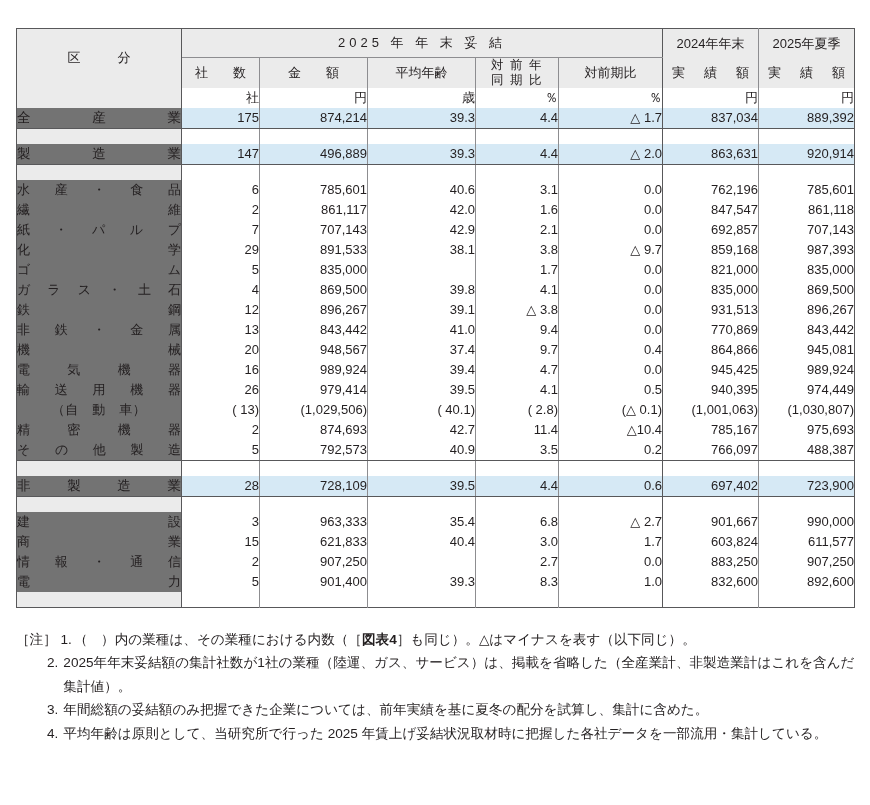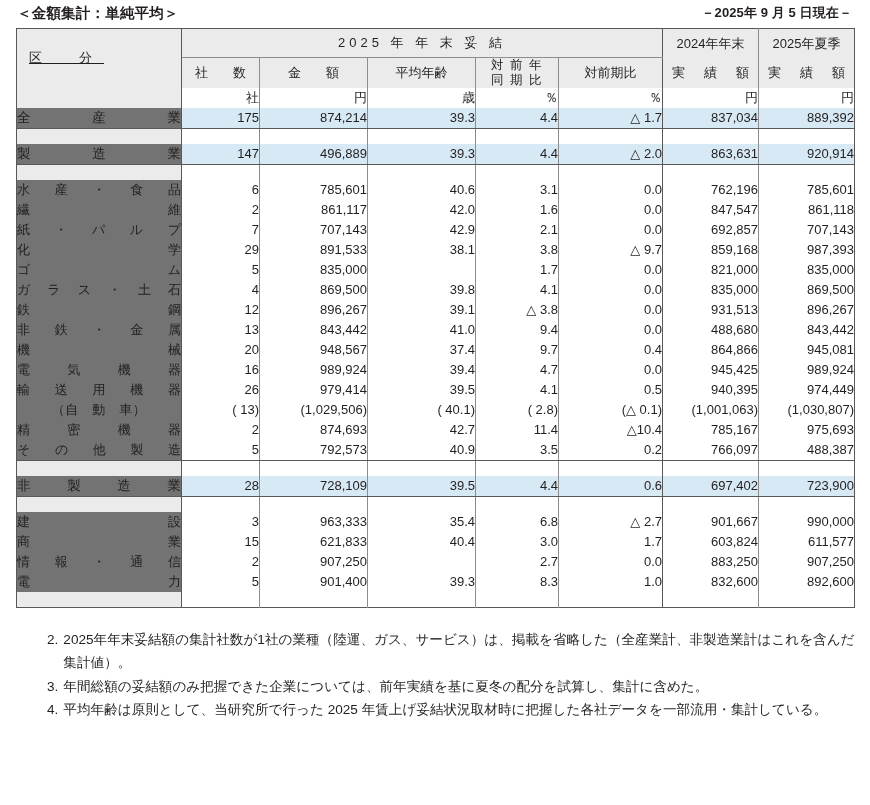--- a/index.html
+++ b/index.html
@@ -41,22 +41,22 @@
   
   .hd{
     background:#ebebeb;text-align:center;
     font-size:13px;font-weight:700;
     height:28px;
   }
   .hd.span-top{letter-spacing:4px;}
   .hd.two-line{line-height:1.18;font-size:12.5px;letter-spacing:1.5px;}
   .hd.plain{letter-spacing:0;}
   .hd-kubun{
-    background:#ebebeb;font-weight:700;font-size:13.5px;
-    letter-spacing:12px;text-indent:12px;text-decoration:underline;
+    background:#ebebeb;text-align:center;font-weight:700;font-size:13.5px;
+    letter-spacing:12px;text-indent:12px;
   }
   .hd-right{
     background:#ebebeb;text-align:center;font-weight:700;
     font-size:12.5px;line-height:1.2;
   }
   .hd-right .l1{display:block;letter-spacing:0;padding-bottom:13px;}
   .hd-right .l2{display:block;letter-spacing:3px;text-indent:3px;}
   .hd-sp{letter-spacing:6px;text-indent:6px;}
 
   
@@ -91,24 +91,20 @@
   .note .body{flex:1 1 auto;}
   .note0 .marker{padding-right:2px;}
   .note-n .marker{padding-left:31px;padding-right:5px;}
   .note .body b{font-weight:700;}
 </style>
 </head>
 <body>
 
 <div class="page">
 
-  <div class="titlebar">
-    <div class="title">＜金額集計：単純平均＞</div>
-    <div class="asof">－2025年 9 月 5 日現在－</div>
-  </div>
 
   <div class="tablewrap">
     <table class="grid">
       <colgroup>
         <col style="width:165px">
         <col style="width:78px">
         <col style="width:108px">
         <col style="width:108px">
         <col style="width:83px">
         <col style="width:104px">
@@ -261,21 +257,21 @@
             <td class="num vr">931,513</td>
             <td class="num ">896,267</td>
           </tr>
           <tr>
             <td class="cat vr-strong">非鉄・金属</td>
             <td class="num vr">13</td>
             <td class="num vr">843,442</td>
             <td class="num vr">41.0</td>
             <td class="num vr">9.4</td>
             <td class="num vr-strong">0.0</td>
-            <td class="num vr">488,680</td>
+            <td class="num vr">770,869</td>
             <td class="num ">843,442</td>
           </tr>
           <tr>
             <td class="cat vr-strong">機械</td>
             <td class="num vr">20</td>
             <td class="num vr">948,567</td>
             <td class="num vr">37.4</td>
             <td class="num vr">9.7</td>
             <td class="num vr-strong">0.4</td>
             <td class="num vr">864,866</td>
@@ -409,20 +405,24 @@
             <td class="vr">&nbsp;</td>
             <td class="vr-strong">&nbsp;</td>
             <td class="vr">&nbsp;</td>
             <td class="">&nbsp;</td>
           </tr>
         </tbody>
     </table>
   </div>
 
   <div class="notes" id="notes-root">
+      <div class="note note0">
+        <span class="marker">［注］ 1.</span>
+        <span class="body">（　）内の業種は、その業種における内数（［<b>図表4</b>］も同じ）。△はマイナスを表す（以下同じ）。</span>
+      </div>
       <div class="note note-n">
         <span class="marker">2.</span>
         <span class="body">2025年年末妥結額の集計社数が1社の業種（陸運、ガス、サービス）は、掲載を省略した（全産業計、非製造業計はこれを含んだ集計値）。</span>
       </div>
       <div class="note note-n">
         <span class="marker">3.</span>
         <span class="body">年間総額の妥結額のみ把握できた企業については、前年実績を基に夏冬の配分を試算し、集計に含めた。</span>
       </div>
       <div class="note note-n">
         <span class="marker">4.</span>

